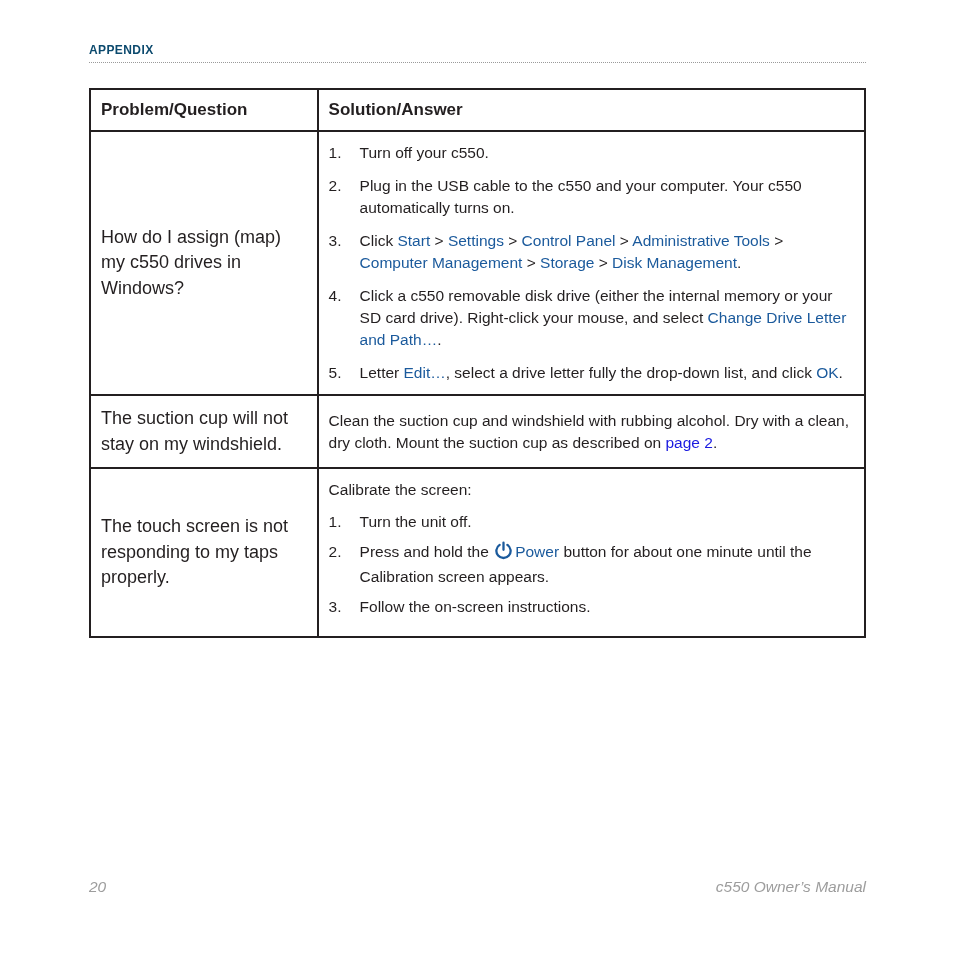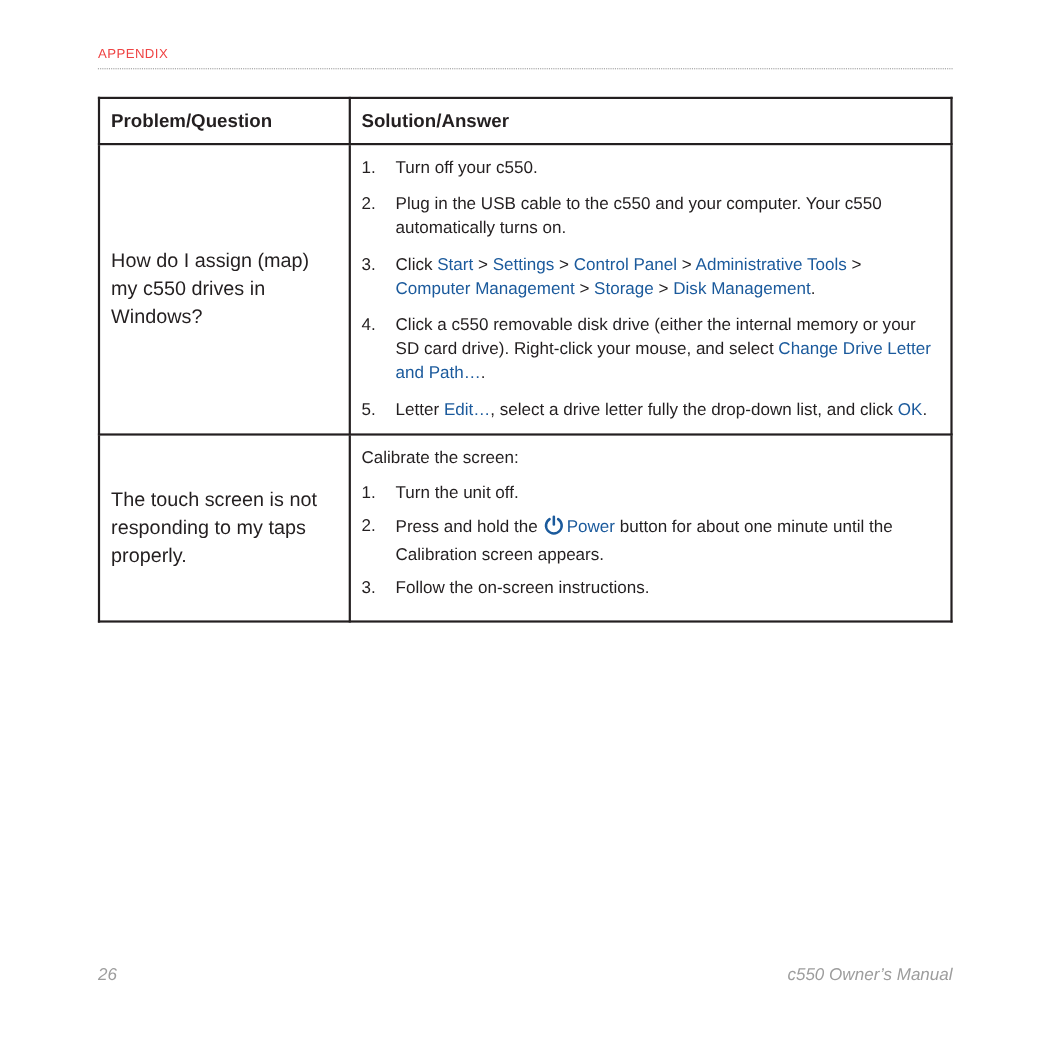--- a/index.html
+++ b/index.html
@@ -24,25 +24,25 @@
   
   .runhead {
     position: absolute;
     left: 89px;
     top: 40px;
     width: 777px;
   }
   .runhead-title {
     font-size: 16.5px;
     letter-spacing: 0.4px;
-    color: #ef4444;
+    color: #0c4a6e;
     font-variant: small-caps;
     text-transform: lowercase;
     line-height: 1;
-    font-weight: 400;
+    font-weight: 700;
   }
   .runhead-rule {
     margin-top: 5px;
     height: 0;
     border-top: 1px dotted #9a9a9a;
   }
 
   
   .tbl {
     position: absolute;
@@ -186,20 +186,26 @@
             </li>
 
             <li>
               <span class="num">5.</span><span>Letter </span><b class="blue">Edit…</b><span>, select a drive letter fully the drop-down list, and click </span><b class="blue">OK</b><span>.</span>
             </li>
 
           </ol>
         </td>
       </tr>
 
+      <tr>
+        <td class="qcell">The suction cup will not stay on my windshield.</td>
+        <td class="acell mid">
+          <p class="para"><span>Clean the suction cup and windshield with rubbing alcohol. Dry with a clean, dry cloth. Mount the suction cup as described on </span><a class="pagelink" href="#">page 2</a><span>.</span></p>
+        </td>
+      </tr>
 
 
       <tr>
         <td class="qcell">The touch screen is not responding to my taps properly.</td>
         <td class="acell">
           <p class="para" style="margin-bottom:10px;">Calibrate the screen:</p>
           <ol class="steps tight">
 
             <li>
               <span class="num">1.</span><span>Turn the unit off.</span>
@@ -217,17 +223,17 @@
             </li>
 
           </ol>
         </td>
       </tr>
 
     </tbody>
   </table>
 
   <div class="footer">
-    <span>26</span>
+    <span>20</span>
     <span>c550 Owner’s Manual</span>
   </div>
 
 </div>
 
 </body></html>

